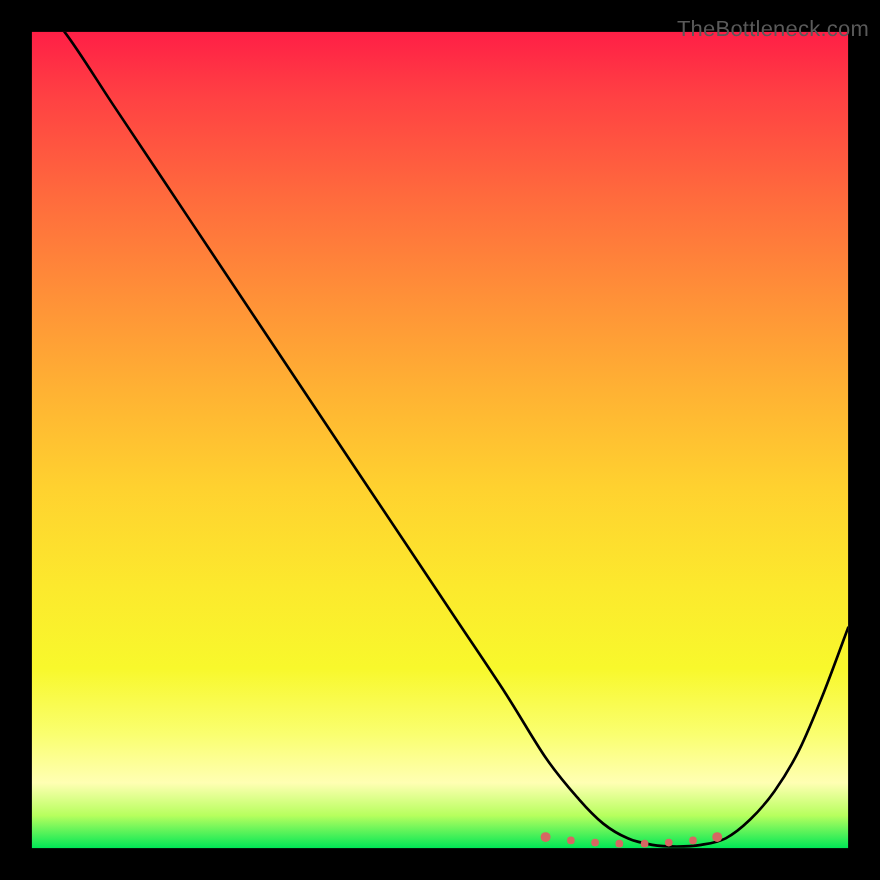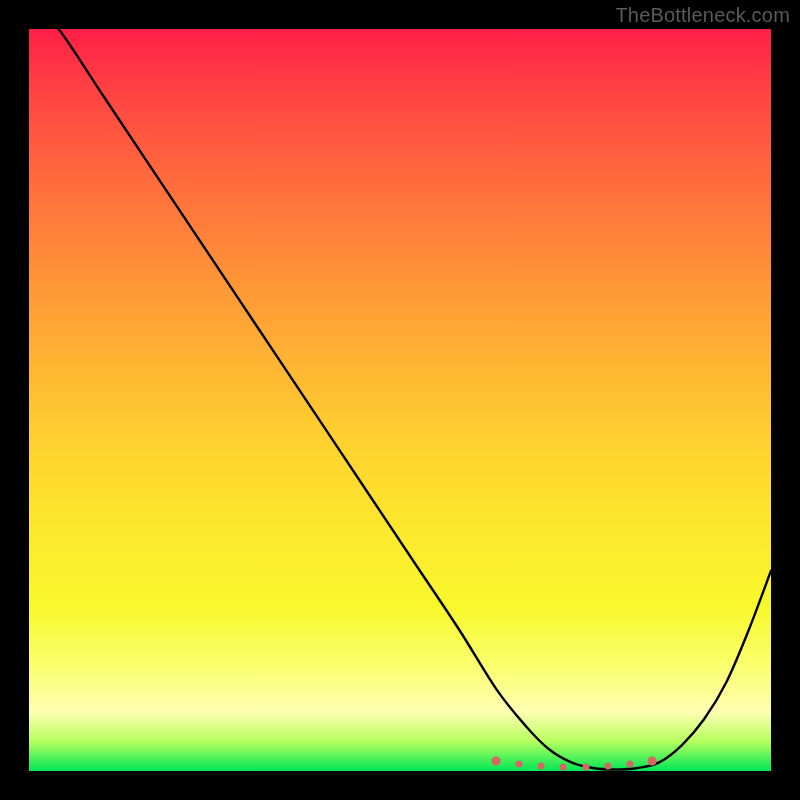--- a/index.html
+++ b/index.html
@@ -12,21 +12,21 @@
     overflow: hidden;
   }
   .frame {
     position: relative;
     width: 800px;
     height: 800px;
     background: #000;
   }
   .watermark {
     position: absolute;
-    top: 4px;
+    top: 16px;
     right: 10px;
     color: #5a5a5a;
     font-size: 20px;
     font-weight: 500;
     letter-spacing: 0.2px;
     z-index: 4;
   }
   .plot {
     position: absolute;
     left: 29px;

